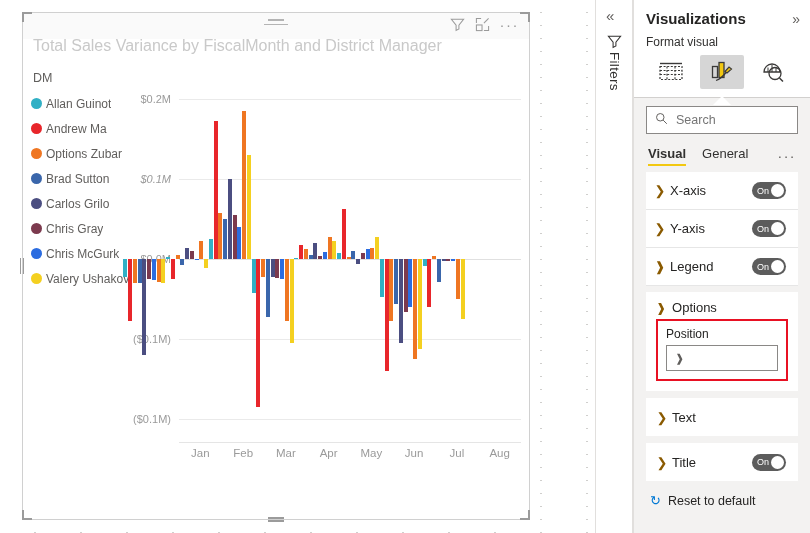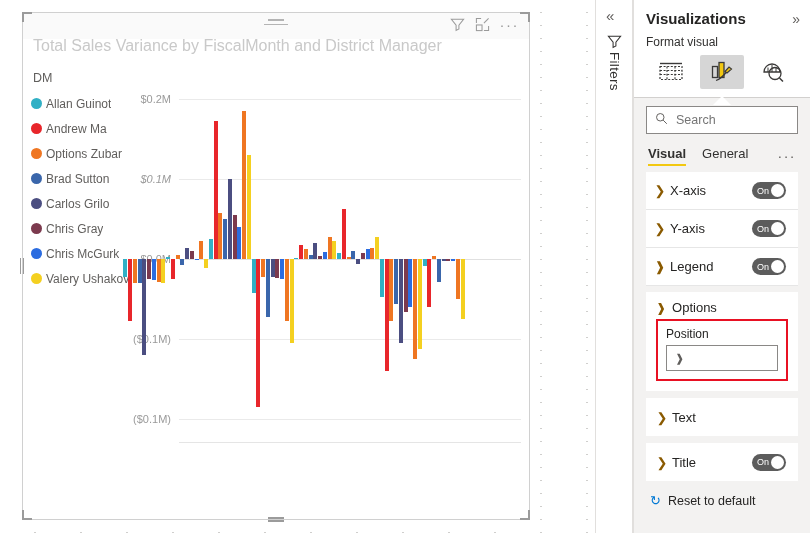--- a/index.html
+++ b/index.html
@@ -428,20 +428,30 @@
               <div class="bar" style="left: 4.75px; top: 184px; height: 48px; background: rgb(232, 38, 43);"></div>
               <div class="bar" style="left: 9.5px; top: 180.8px; height: 3.2px; background: rgb(239, 118, 34);"></div>
               <div class="bar" style="left: 14.25px; top: 184px; height: 23.2px; background: rgb(58, 102, 171);"></div>
               <div class="bar" style="left: 19px; top: 184px; height: 2.4px; background: rgb(75, 78, 129);"></div>
               <div class="bar" style="left: 23.75px; top: 184px; height: 1.6px; background: rgb(124, 58, 78);"></div>
               <div class="bar" style="left: 28.5px; top: 184px; height: 2.4px; background: rgb(43, 108, 224);"></div>
               <div class="bar" style="left: 33.25px; top: 184px; height: 40px; background: rgb(239, 118, 34);"></div>
               <div class="bar" style="left: 38px; top: 184px; height: 60px; background: rgb(244, 208, 32);"></div>
             </div>
           </div>
+        <div class="xlabels" id="xlabels">
+            <div class="xlab" style="left: 21.375px;">Jan</div>
+            <div class="xlab" style="left: 64.125px;">Feb</div>
+            <div class="xlab" style="left: 106.875px;">Mar</div>
+            <div class="xlab" style="left: 149.625px;">Apr</div>
+            <div class="xlab" style="left: 192.375px;">May</div>
+            <div class="xlab" style="left: 235.125px;">Jun</div>
+            <div class="xlab" style="left: 277.875px;">Jul</div>
+            <div class="xlab" style="left: 320.625px;">Aug</div>
+          </div>
       </div>
 
       <div class="handle h-corner tl"></div>
       <div class="handle h-corner tr"></div>
       <div class="handle h-corner bl"></div>
       <div class="handle h-corner br"></div>
       <div class="handle h-mid-b">
           <i></i>
           <i></i>
         </div>

